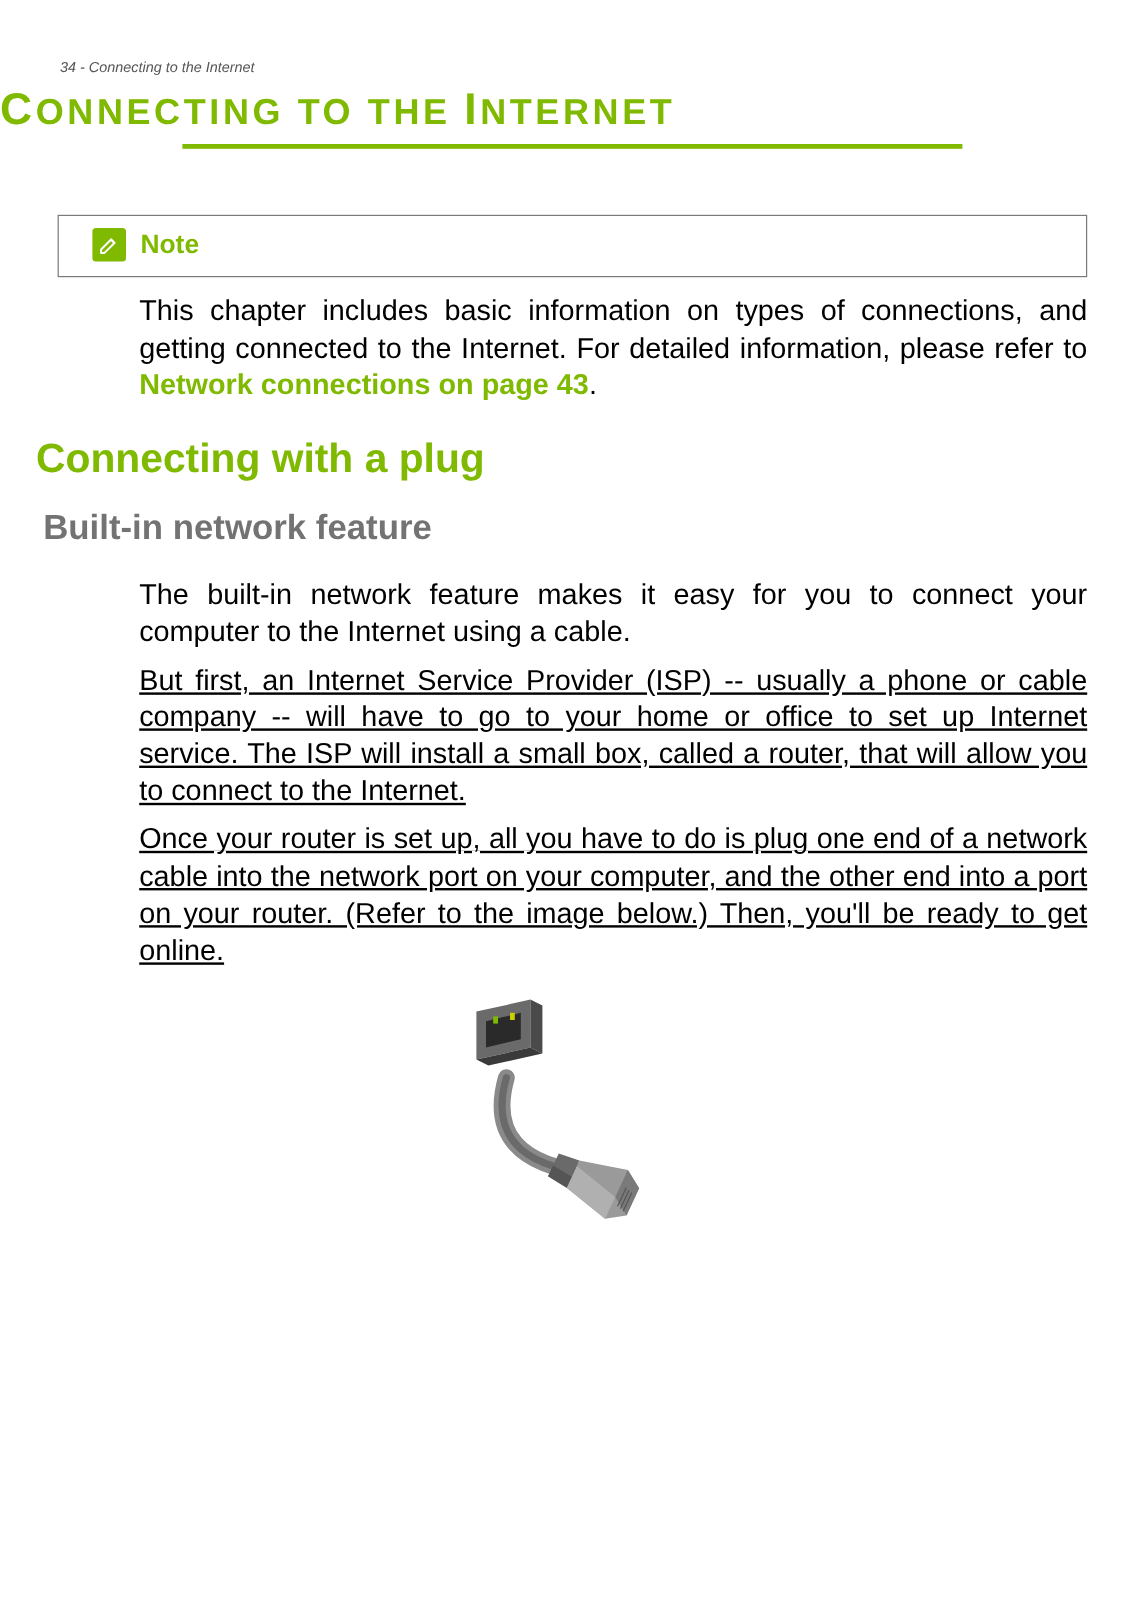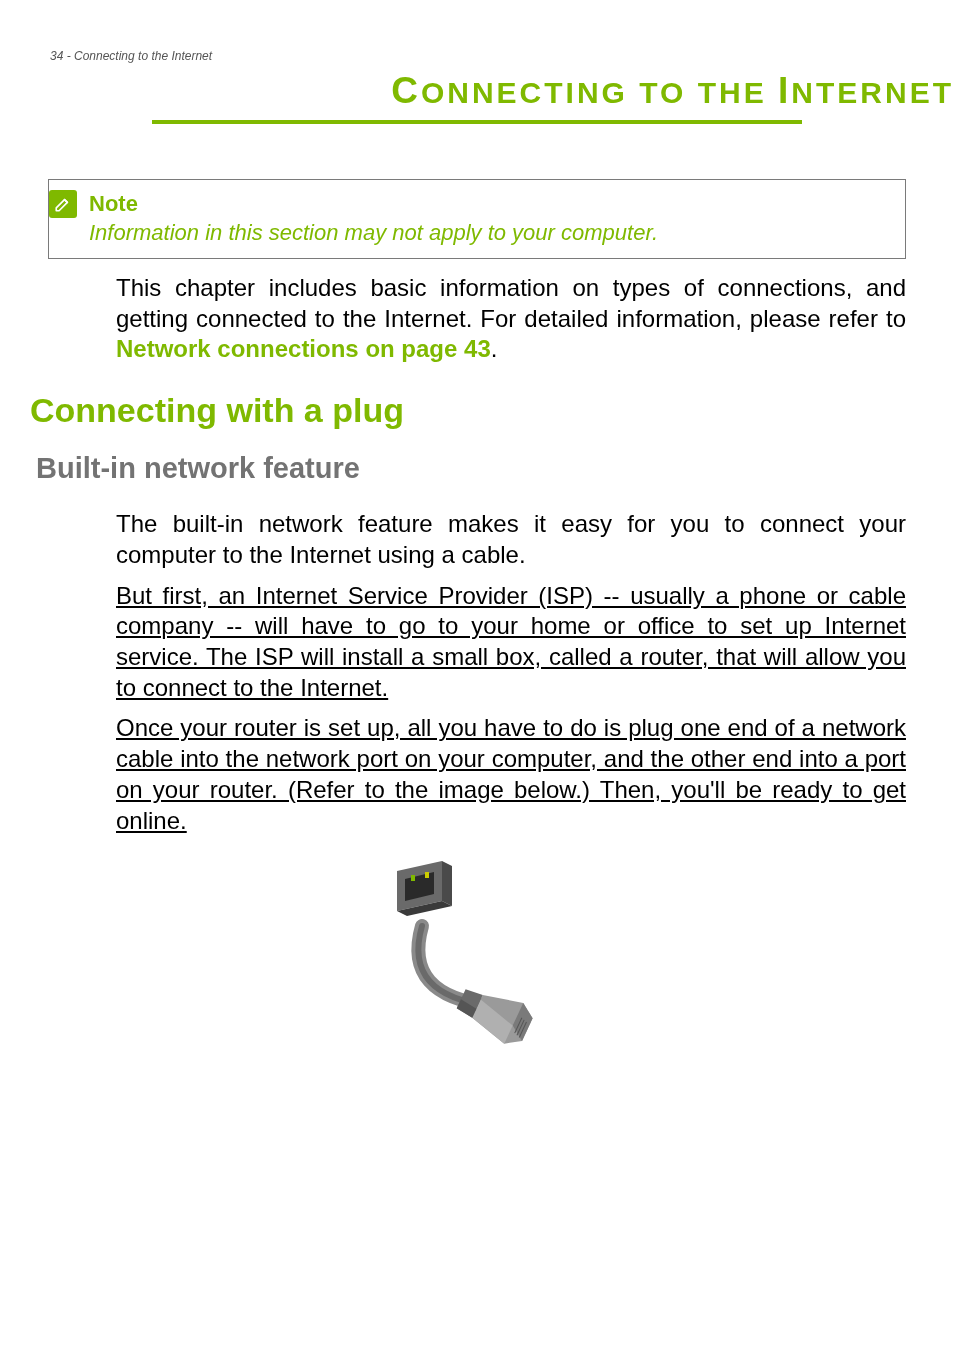--- a/index.html
+++ b/index.html
@@ -13,41 +13,40 @@
   }
   .header-line {
     position: absolute;
     top: 49px;
     left: 50px;
     font-size: 12px;
     font-style: italic;
     color: #555;
   }
   .chapter-title {
-    text-align: right;
+    text-align: left;
     margin-top: 70px;
     font-size: 37px;
     font-weight: bold;
     letter-spacing: 3px;
     color: #7fb900;
-    padding-left: 39px;
   }
   .chapter-title .rest {
     font-size: 30px;
   }
   .chapter-underline {
     width: 650px;
     height: 4px;
     background: #7fb900;
     margin: 8px auto 0 auto;
   }
   .note-box {
     border: 1px solid #7a7a7a;
     margin: 55px 48px 0 48px;
-    padding: 10px 14px 12px 0;
+    padding: 10px 14px 12px 28px;
     position: relative;
   }
   .note-row { display: flex; align-items: center; gap: 12px; }
   .note-icon {
     width: 28px; height: 28px;
     background: #7fb900;
     border-radius: 3px;
     display: flex; align-items: center; justify-content: center;
     flex-shrink: 0;
   }
@@ -101,21 +100,20 @@
 <div class="note-box">
   <div class="note-row">
     <span class="note-icon">
       <svg viewBox="0 0 24 24" fill="none" stroke="#ffffff" stroke-width="2.2" stroke-linecap="round" stroke-linejoin="round">
         <path d="M3 17.25V21h3.75L17.81 9.94l-3.75-3.75L3 17.25z"></path>
         <path d="M14.06 6.19l3.75 3.75"></path>
       </svg>
     </span>
     <span class="note-label">Note</span>
   </div>
-  <div class="note-body">Information in this section may not apply to your computer.</div>
 </div>
 
 <div class="body-text">
   <span>This chapter includes basic information on types of connections, and getting connected to the Internet. For detailed information, please refer to </span><span class="link-green">Network connections on page 43</span><span>.</span>
 </div>
 
 <div class="h1-green">Connecting with a plug</div>
 <div class="h2-grey">Built-in network feature</div>
 
 <div class="section-para">The built-in network feature makes it easy for you to connect your computer to the Internet using a cable.</div>

